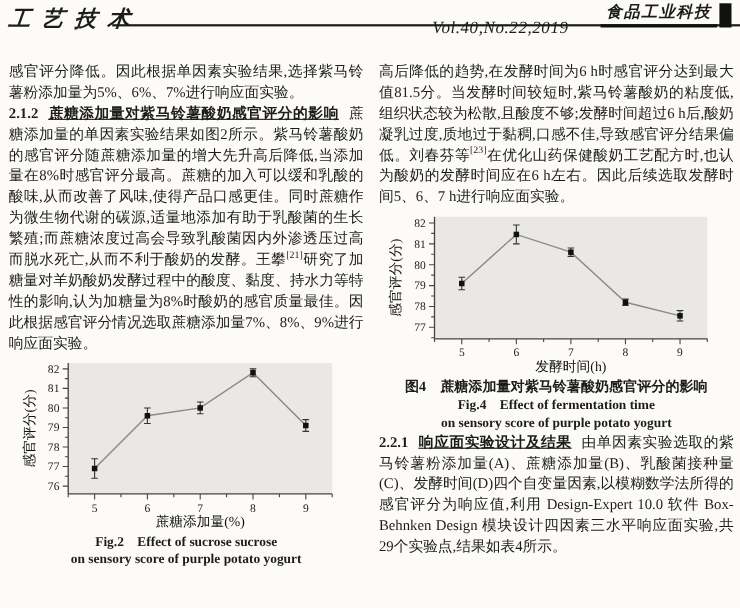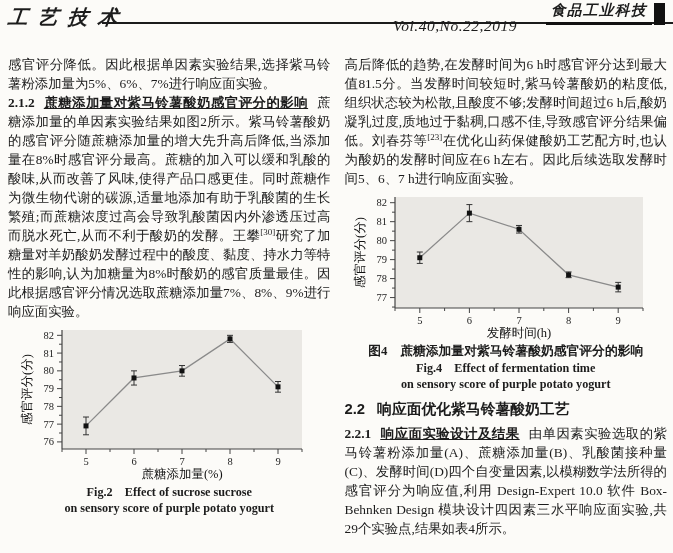--- a/index.html
+++ b/index.html
@@ -54,21 +54,21 @@
   <div class="logo">
     <span class="logo-text">食品工业科技</span>
     <span class="logo-block"></span>
   </div>
   <div class="vol">Vol.40,No.22,2019</div>
 
   <div class="columns">
 
     <div class="col">
       <p class="body">感官评分降低。因此根据单因素实验结果,选择紫马铃薯粉添加量为5%、6%、7%进行响应面实验。</p>
-      <p class="body"><span class="bnum">2.1.2</span><span class="btitle">蔗糖添加量对紫马铃薯酸奶感官评分的影响</span><span>蔗糖添加量的单因素实验结果如图2所示。紫马铃薯酸奶的感官评分随蔗糖添加量的增大先升高后降低,当添加量在8%时感官评分最高。蔗糖的加入可以缓和乳酸的酸味,从而改善了风味,使得产品口感更佳。同时蔗糖作为微生物代谢的碳源,适量地添加有助于乳酸菌的生长繁殖;而蔗糖浓度过高会导致乳酸菌因内外渗透压过高而脱水死亡,从而不利于酸奶的发酵。王攀<sup>[30]</sup>研究了加糖量对羊奶酸奶发酵过程中的酸度、黏度、持水力等特性的影响,认为加糖量为8%时酸奶的感官质量最佳。因此根据感官评分情况选取蔗糖添加量7%、8%、9%进行响应面实验。</span></p>
+      <p class="body"><span class="bnum">2.1.2</span><span class="btitle">蔗糖添加量对紫马铃薯酸奶感官评分的影响</span><span>蔗糖添加量的单因素实验结果如图2所示。紫马铃薯酸奶的感官评分随蔗糖添加量的增大先升高后降低,当添加量在8%时感官评分最高。蔗糖的加入可以缓和乳酸的酸味,从而改善了风味,使得产品口感更佳。同时蔗糖作为微生物代谢的碳源,适量地添加有助于乳酸菌的生长繁殖;而蔗糖浓度过高会导致乳酸菌因内外渗透压过高而脱水死亡,从而不利于酸奶的发酵。王攀<sup>[21]</sup>研究了加糖量对羊奶酸奶发酵过程中的酸度、黏度、持水力等特性的影响,认为加糖量为8%时酸奶的感官质量最佳。因此根据感官评分情况选取蔗糖添加量7%、8%、9%进行响应面实验。</span></p>
 
       <figure>
         <svg class="chart" width="298" height="158" xmlns="http://www.w3.org/2000/svg">
             <rect x="42" y="6" width="240" height="119" fill="#eae8e4"></rect>
             <line x1="42" y1="125" x2="42" y2="128" stroke="#444444" stroke-width="1"></line>
             <line x1="66" y1="125" x2="66" y2="130" stroke="#444444" stroke-width="1"></line>
             <line x1="90" y1="125" x2="90" y2="128" stroke="#444444" stroke-width="1"></line>
             <line x1="114" y1="125" x2="114" y2="130" stroke="#444444" stroke-width="1"></line>
             <line x1="138" y1="125" x2="138" y2="128" stroke="#444444" stroke-width="1"></line>
             <line x1="162" y1="125" x2="162" y2="130" stroke="#444444" stroke-width="1"></line>
@@ -201,19 +201,18 @@
             <text class="axlabel" x="166" y="146" text-anchor="middle">发酵时间(h)</text>
             <text class="axlabel" transform="translate(11,61.5) rotate(-90)" text-anchor="middle">感官评分(分)</text>
           </svg>
         <figcaption>
           <div class="cap-cn">图4　蔗糖添加量对紫马铃薯酸奶感官评分的影响</div>
           <div class="cap-en">Fig.4　Effect of fermentation time</div>
           <div class="cap-en">on sensory score of purple potato yogurt</div>
         </figcaption>
       </figure>
 
-      <div class="sec-h"><span class="num">2.2</span><span>响应面优化紫马铃薯酸奶工艺</span></div>
 
       <p class="body"><span class="bnum">2.2.1</span><span class="btitle">响应面实验设计及结果</span><span>由单因素实验选取的紫马铃薯粉添加量(A)、蔗糖添加量(B)、乳酸菌接种量(C)、发酵时间(D)四个自变量因素,以模糊数学法所得的感官评分为响应值,利用 Design-Expert 10.0 软件 Box-Behnken Design 模块设计四因素三水平响应面实验,共29个实验点,结果如表4所示。</span></p>
     </div>
 
   </div>
 </div>
 
 </body></html>

